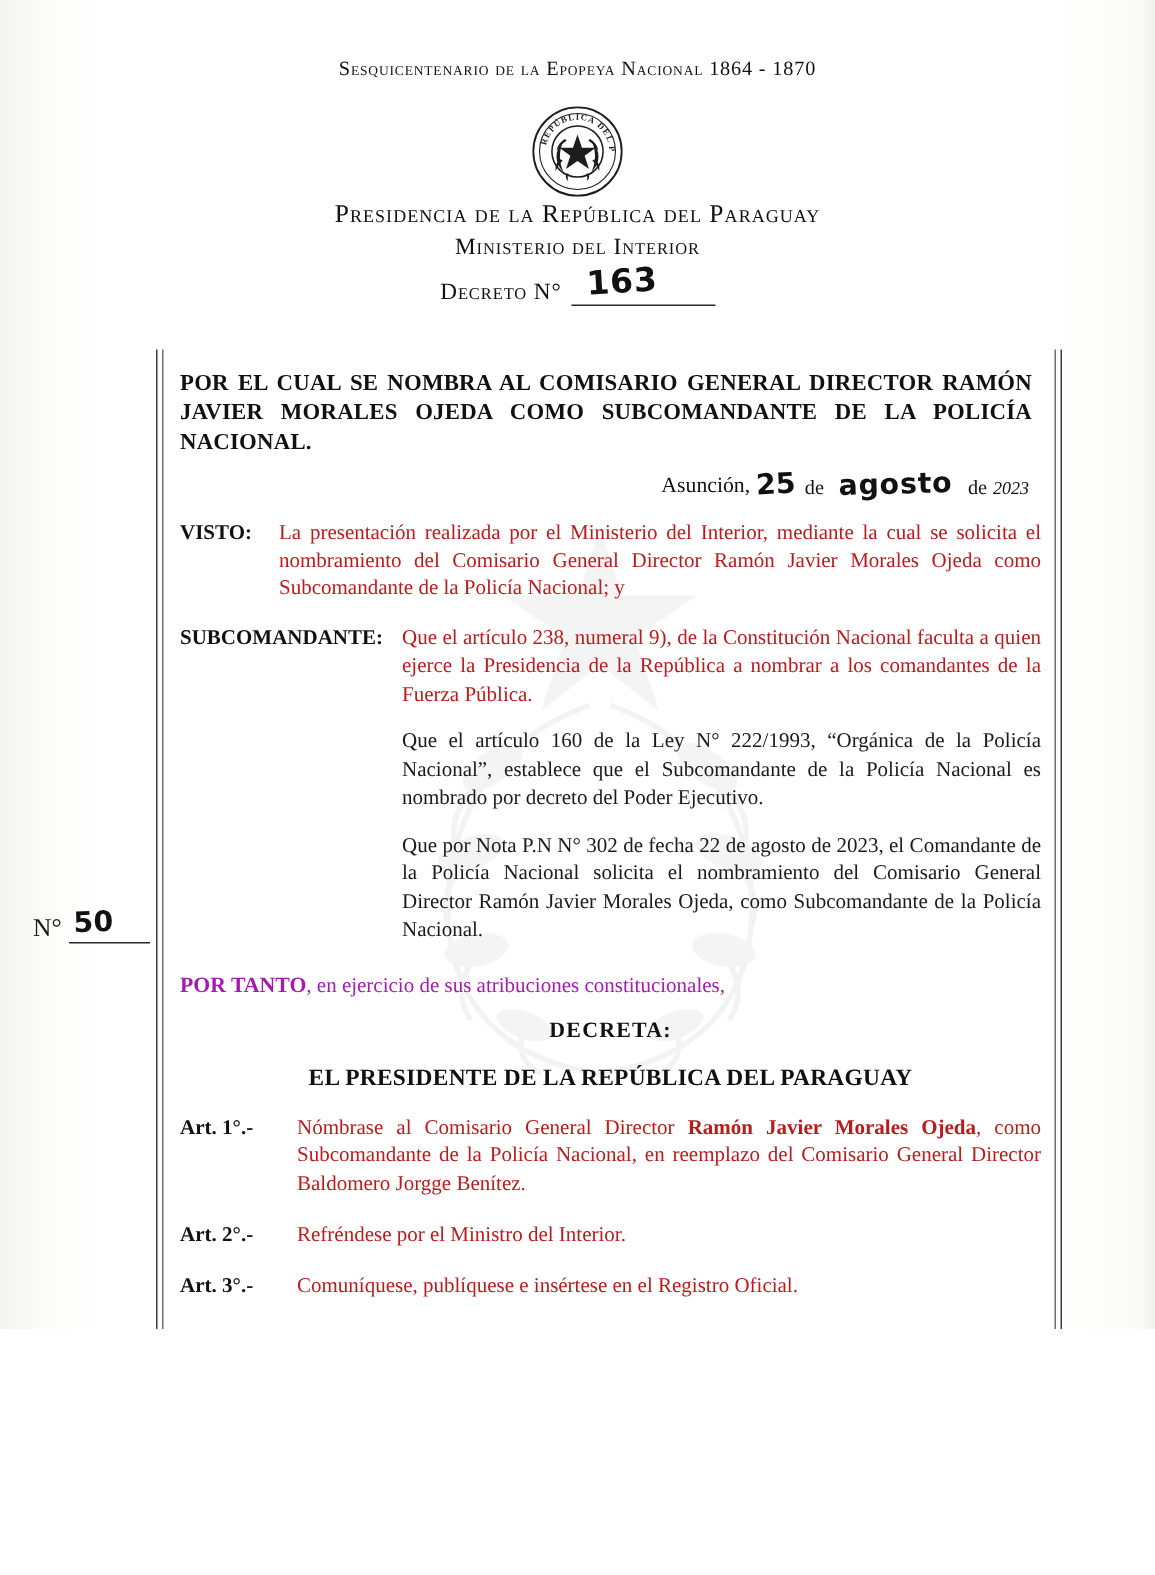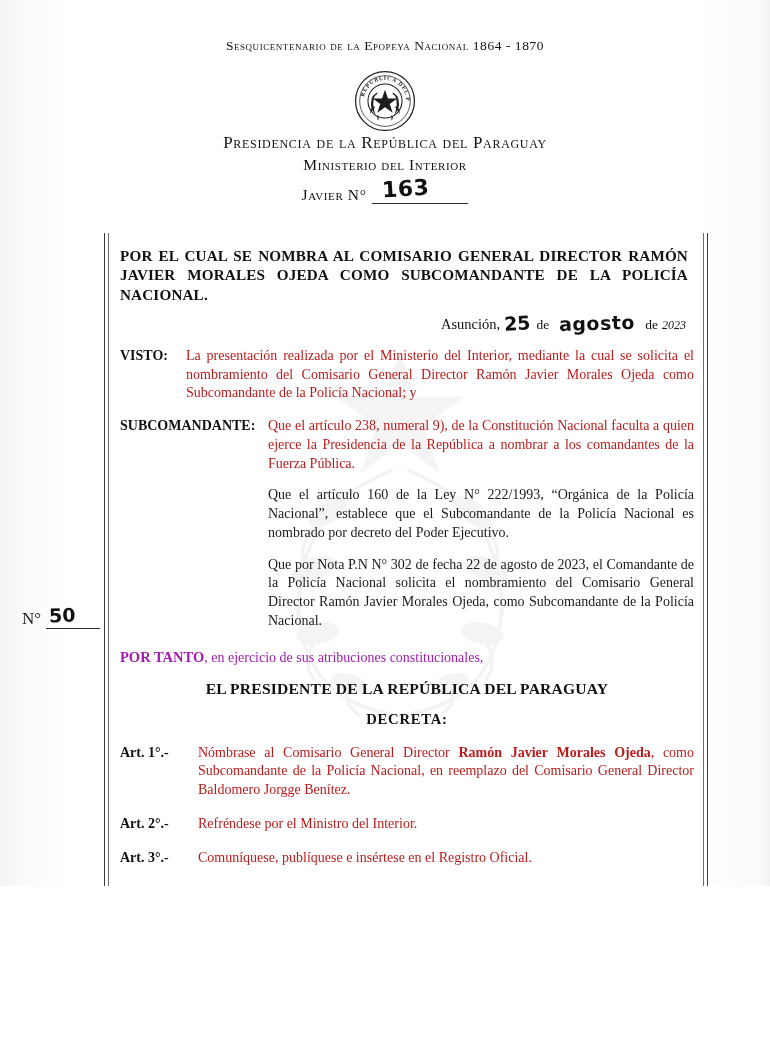--- a/index.html
+++ b/index.html
@@ -416,21 +416,21 @@
         <path d="M74 88 C76 92 75 96 72 98 C73 94 73 91 71 89 Z"></path>
       </g>
       <path d="M60 38 L65.8 55 L83.5 55 L69.2 65.6 L74.8 82.6 L60 72.2 L45.2 82.6 L50.8 65.6 L36.5 55 L54.2 55 Z" fill="#1d1d1d"></path>
     </svg>
   </div>
 
   <div class="hdr-lines">
     <div class="hl1">Presidencia de la República del Paraguay</div>
     <div class="hl2">Ministerio del Interior</div>
     <div class="decreto-row">
-      <span class="dlabel">Javier N°</span>
+      <span class="dlabel">Decreto N°</span>
       <span class="dnum-slot">
         <span class="dnum hand">163</span>
       </span>
     </div>
   </div>
 
   <div class="margin-no">
     <span class="mn-label">N°</span>
     <span class="mn-slot">
       <span class="mn-val hand">50</span>
@@ -462,22 +462,22 @@
       <div class="txt">Que el artículo 238, numeral 9), de la Constitución Nacional faculta a quien ejerce la Presidencia de la República a nombrar a los comandantes de la Fuerza Pública.</div>
     </div>
 
     <div class="para-indent">Que el artículo 160 de la Ley N° 222/1993, “Orgánica de la Policía Nacional”, establece que el Subcomandante de la Policía Nacional es nombrado por decreto del Poder Ejecutivo.</div>
     <div class="para-indent">Que por Nota P.N N° 302 de fecha 22 de agosto de 2023, el Comandante de la Policía Nacional solicita el nombramiento del Comisario General Director Ramón Javier Morales Ojeda, como Subcomandante de la Policía Nacional.</div>
 
     <div class="por-tanto">
       <b>POR TANTO</b><span>, en ejercicio de sus atribuciones constitucionales,</span>
     </div>
 
+    <div class="center-line cl-decreta">DECRETA:</div>
     <div class="center-line cl-president">EL PRESIDENTE DE LA REPÚBLICA DEL PARAGUAY</div>
-    <div class="center-line cl-decreta">DECRETA:</div>
 
     <div class="articles">
 
       <div class="clause art">
         <div class="kw kw-art">Art. 1°.-</div>
         <div class="txt"><span>Nómbrase al Comisario General Director </span><b>Ramón Javier Morales Ojeda</b><span>, como Subcomandante de la Policía Nacional, en reemplazo del Comisario General Director Baldomero Jorgge Benítez.</span></div>
       </div>
 
       <div class="clause art">
         <div class="kw kw-art">Art. 2°.-</div>

